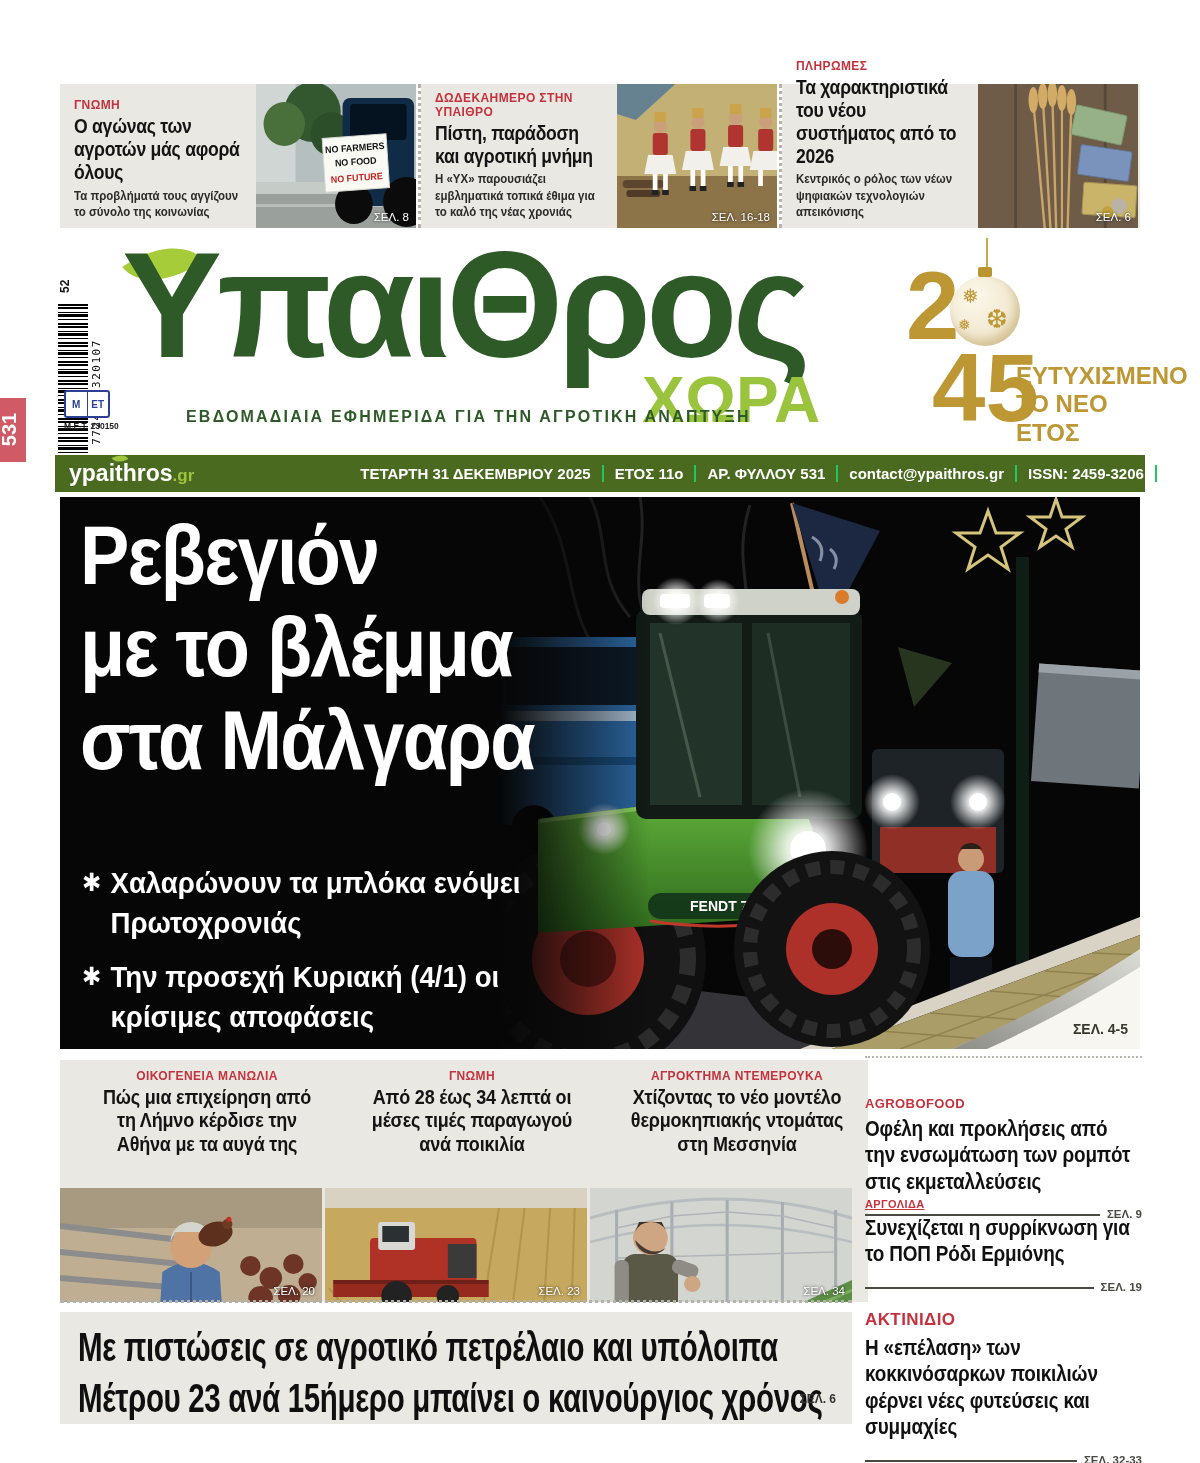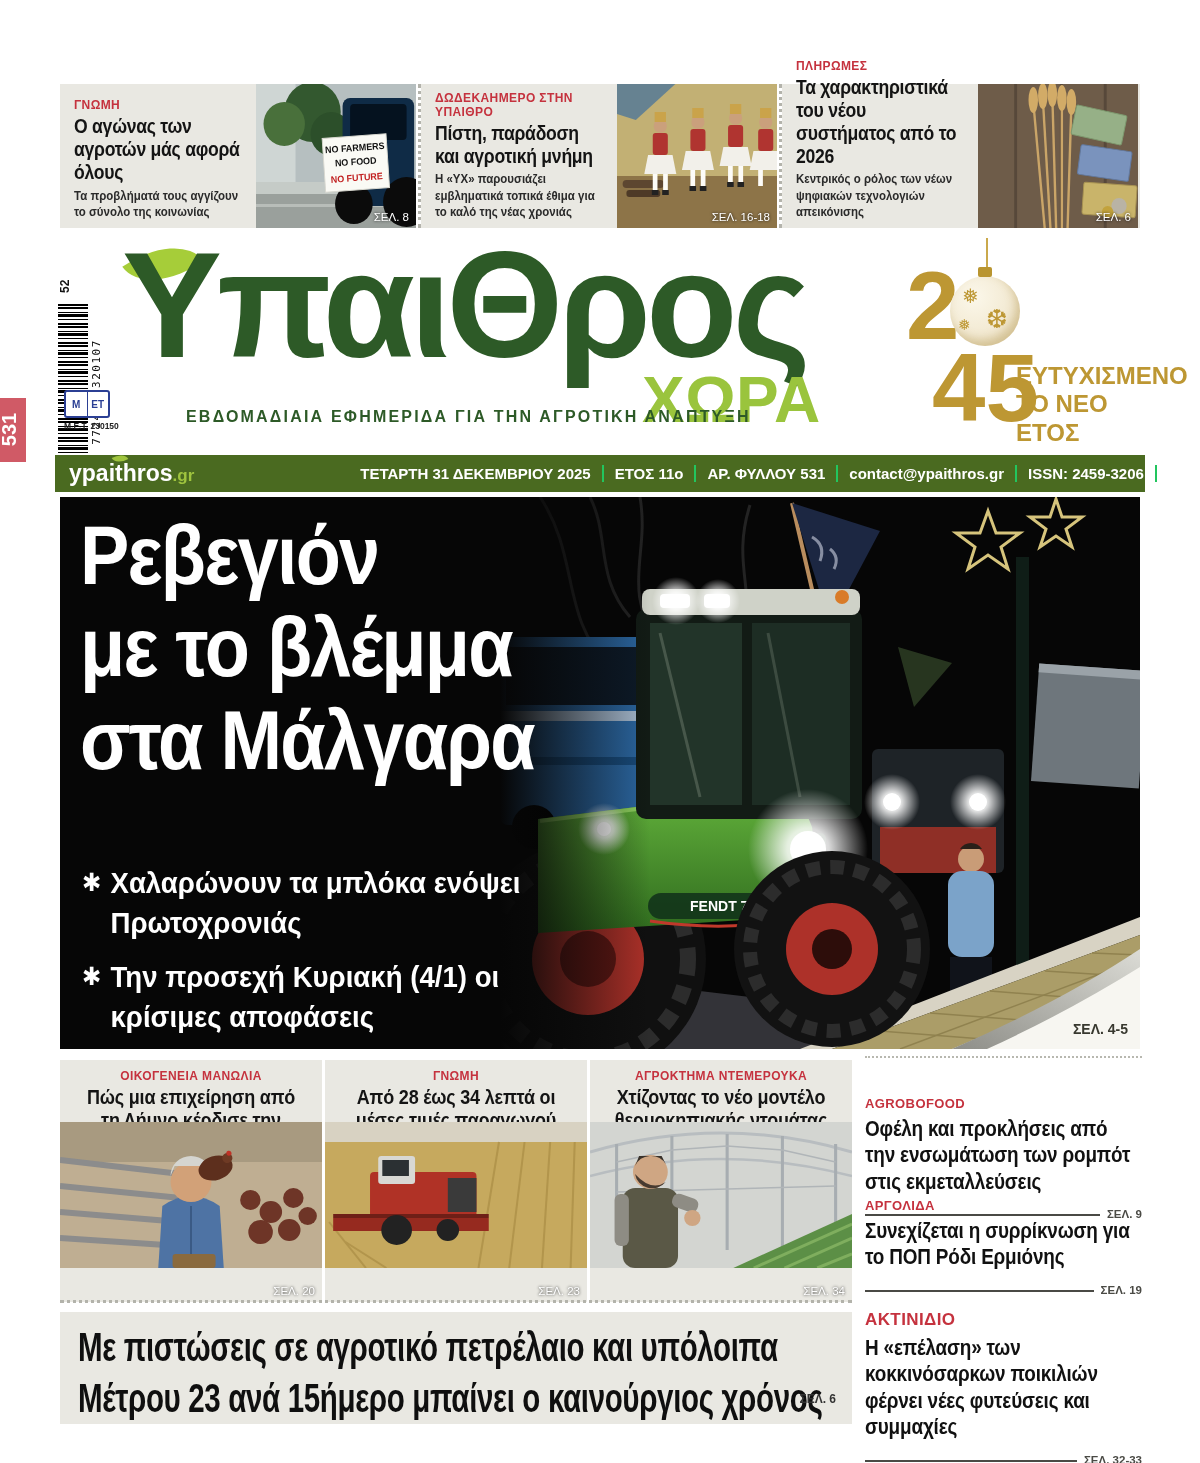--- a/index.html
+++ b/index.html
@@ -64,25 +64,25 @@
   .hero{position:absolute;left:60px;top:497px;width:1080px;height:552px;background:#060606;overflow:hidden;}
   .hero-photo{position:absolute;right:0;top:0;}
   .headline{position:absolute;left:20px;top:12px;width:620px;color:#fff;font-weight:800;font-size:84px;
             line-height:1.1;letter-spacing:-2px;transform:scaleX(.88);transform-origin:left top;}
   .bullets{position:absolute;left:22px;top:366px;width:500px;transform:scaleX(.92);transform-origin:left top;}
   .bullet{display:flex;margin-bottom:14px;color:#fff;}
   .bullet .glyph{font-size:25px;margin:5px 10px 0 0;}
   .bullet .btxt{font-size:30px;font-weight:700;line-height:1.33;}
   .hero-sel{position:absolute;right:12px;bottom:12px;font-size:14px;font-weight:700;color:#38382f;z-index:5;}
   
-  .story{position:absolute;top:1060px;width:262px;height:242px;background:#e9e8e2;text-align:center;}
+  .story{position:absolute;top:1060px;width:262px;height:242px;background:#e9e8e2;text-align:center;padding-left:16px;}
   .story .head{padding-top:9px;height:87px;}
   .s-title{font-size:20px;font-weight:800;line-height:1.17;color:#141414;margin:3px auto 0;width:250px;
            transform:scaleX(.9);transform-origin:center top;letter-spacing:-.2px;}
-  .story .pic{position:absolute;left:0;bottom:0;width:262px;height:180px;overflow:hidden;}
+  .story .pic{position:absolute;left:0;bottom:0;width:262px;height:114px;overflow:hidden;}
   
   .briefs{position:absolute;left:865px;top:1056px;width:277px;height:404px;border-top:2px dotted #b8b8b0;}
   .brief{position:absolute;width:277px;}
   .b-title{font-size:22px;font-weight:800;line-height:1.2;color:#111;margin-top:5px;width:322px;
            transform:scaleX(.86);transform-origin:left top;letter-spacing:-.2px;}
   .b-rule{display:flex;align-items:flex-end;margin-top:9px;}
   .b-rule .line{flex:1;border-bottom:2px solid #4a4a45;}
   .b-rule .bp{font-size:11.5px;font-weight:700;color:#4a4a45;margin-left:7px;transform:translateY(4px);white-space:nowrap;}
   
   .hdots{position:absolute;left:60px;top:1300px;width:792px;height:0;border-top:3px dotted #b3b3ab;}
@@ -525,21 +525,21 @@
   <div class="briefs">
     <div class="brief" style="top:10px;margin-top:28px;">
       <div class="kicker" style="font-size:13px;">AGROBOFOOD</div>
       <div class="b-title">Οφέλη και προκλήσεις από την ενσωμάτωση των ρομπότ στις εκμεταλλεύσεις</div>
       <div class="b-rule">
         <div class="line"></div>
         <div class="bp">ΣΕΛ. 9</div>
       </div>
     </div>
     <div class="brief" style="top:140px;">
-      <div class="kicker" style="font-size:13px;">ΑΡΓΟΛΙΔΑ</div>
+      <div class="kicker" style="font-size:11px;text-decoration:underline;">ΑΡΓΟΛΙΔΑ</div>
       <div class="b-title">Συνεχίζεται η συρρίκνωση για το ΠΟΠ Ρόδι Ερμιόνης</div>
       <div class="b-rule">
         <div class="line"></div>
         <div class="bp">ΣΕΛ. 19</div>
       </div>
     </div>
     <div class="brief" style="top:252px;">
       <div class="kicker" style="font-size:17px;">ΑΚΤΙΝΙΔΙΟ</div>
       <div class="b-title">Η «επέλαση» των κοκκινόσαρκων ποικιλιών φέρνει νέες φυτεύσεις και συμμαχίες</div>
       <div class="b-rule">

